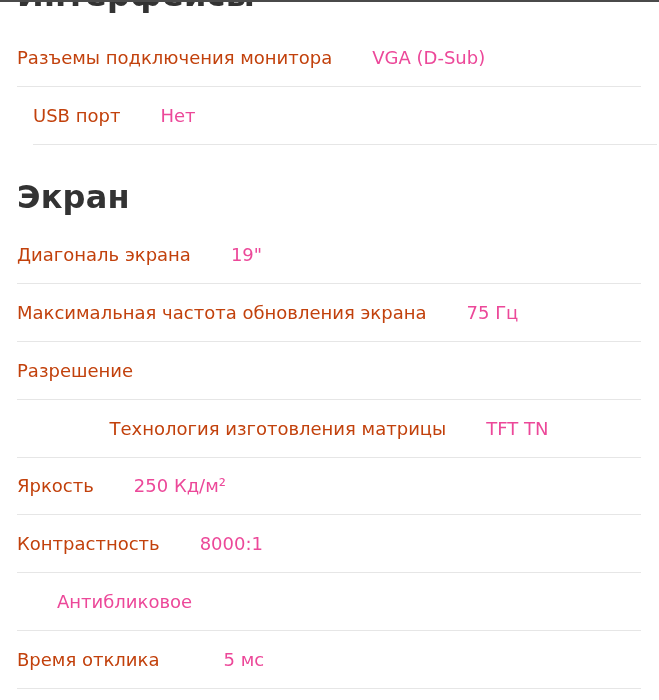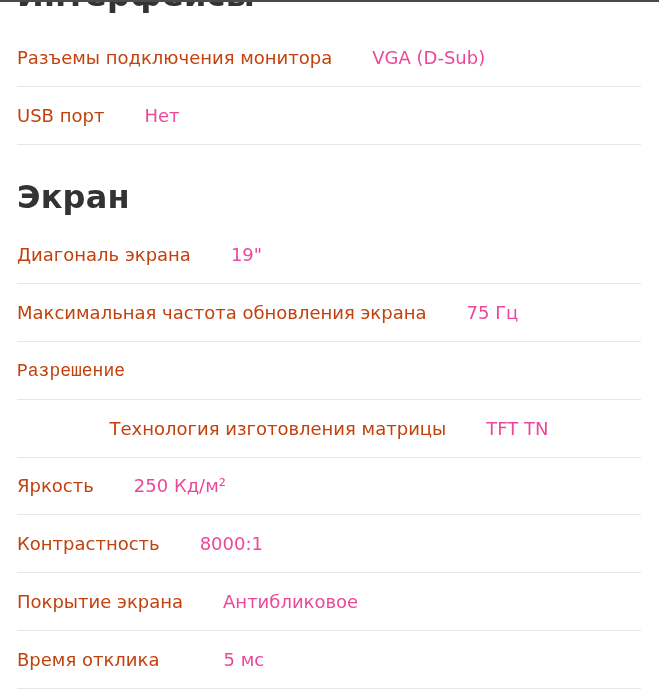--- a/index.html
+++ b/index.html
@@ -76,58 +76,57 @@
 
 <div class="page">
 
   <h2 class="section-title cut">Интерфейсы</h2>
 
   <div class="spec-row" style="top:29px;">
     <span class="spec-label">Разъемы подключения монитора</span>
     <span class="spec-value">VGA (D-Sub)</span>
   </div>
 
-  <div class="spec-row" style="top:87px;">
+  <div class="spec-row" style="top:87px;margin-left:16px;">
     <span class="spec-label">USB порт</span>
     <span class="spec-value">Нет</span>
   </div>
 
   <h2 class="section-title screen">Экран</h2>
 
   <div class="spec-row" style="top:226px;">
     <span class="spec-label">Диагональ экрана</span>
     <span class="spec-value">19"</span>
   </div>
 
   <div class="spec-row" style="top:284px;">
     <span class="spec-label">Максимальная частота обновления экрана</span>
     <span class="spec-value">75 Гц</span>
   </div>
 
-  <div class="spec-row" style="top:342px;font-family:Liberation Mono, monospace;">
+  <div class="spec-row" style="top:342px;">
     <span class="spec-label">Разрешение</span>
   </div>
 
   <div class="spec-row" style="top:400px;justify-content:center;">
     <span class="spec-label">Технология изготовления матрицы</span>
     <span class="spec-value">TFT TN</span>
   </div>
 
   <div class="spec-row" style="top:457px;">
     <span class="spec-label">Яркость</span>
     <span class="spec-value">250 Кд/м²</span>
   </div>
 
   <div class="spec-row" style="top:515px;">
     <span class="spec-label">Контрастность</span>
     <span class="spec-value">8000:1</span>
   </div>
 
   <div class="spec-row" style="top:573px;">
-    <span class="spec-label">Покрытие экрана</span>
     <span class="spec-value">Антибликовое</span>
   </div>
 
   <div class="spec-row" style="top:631px;gap:24px;">
     <span class="spec-label">Время отклика</span>
     <span class="spec-value">5 мс</span>
   </div>
 
 </div>
 

